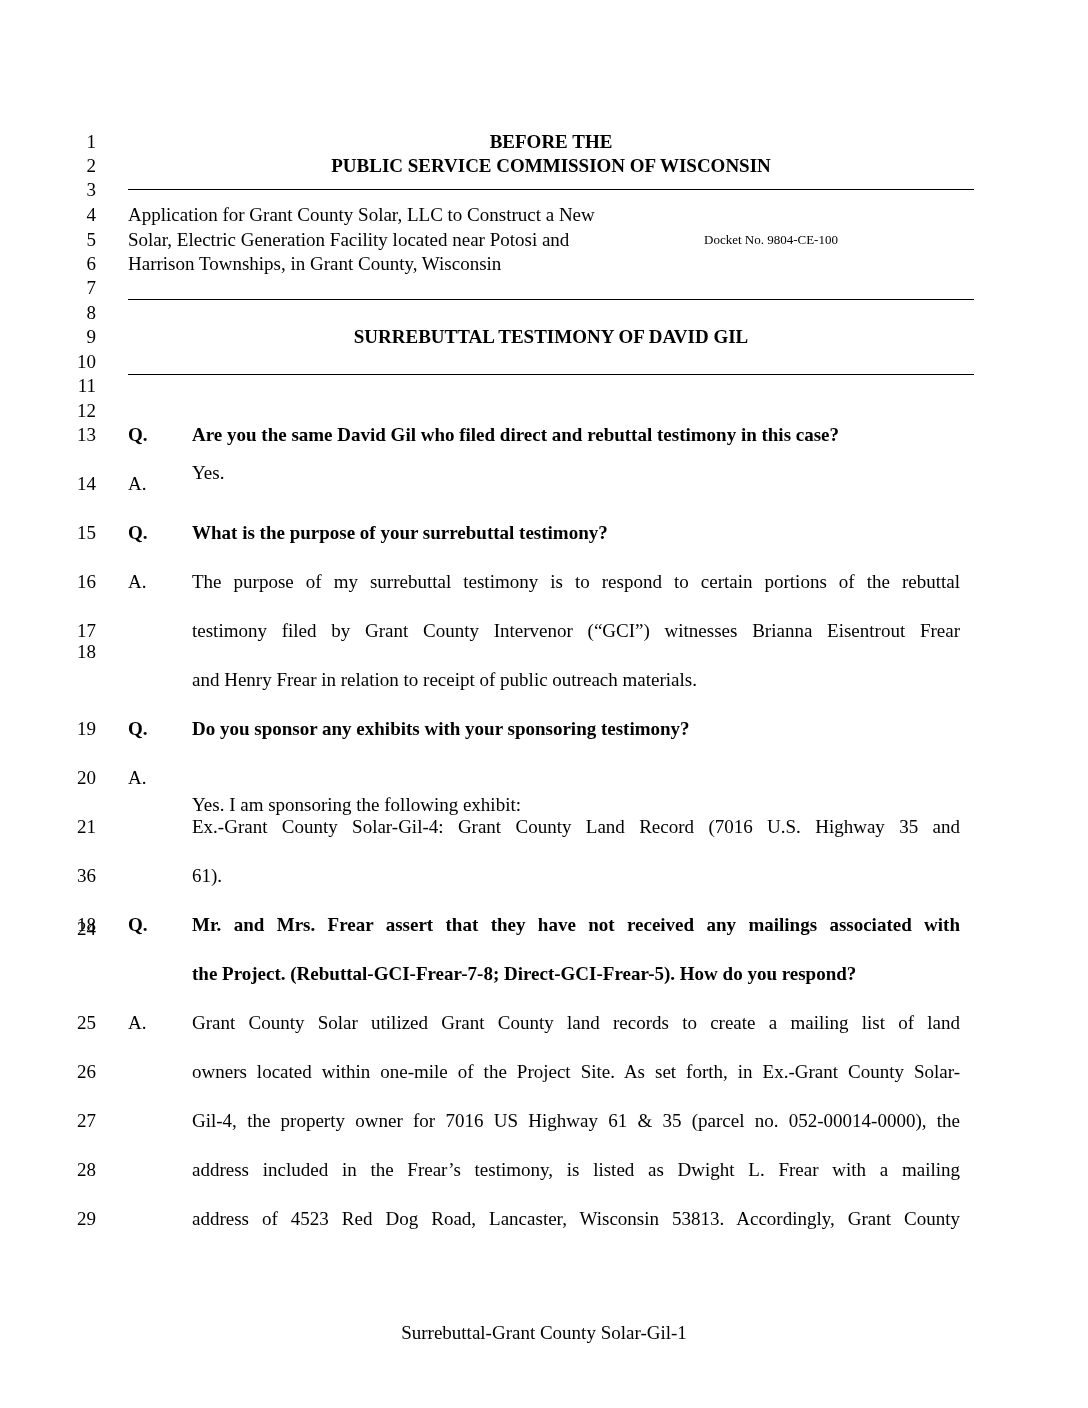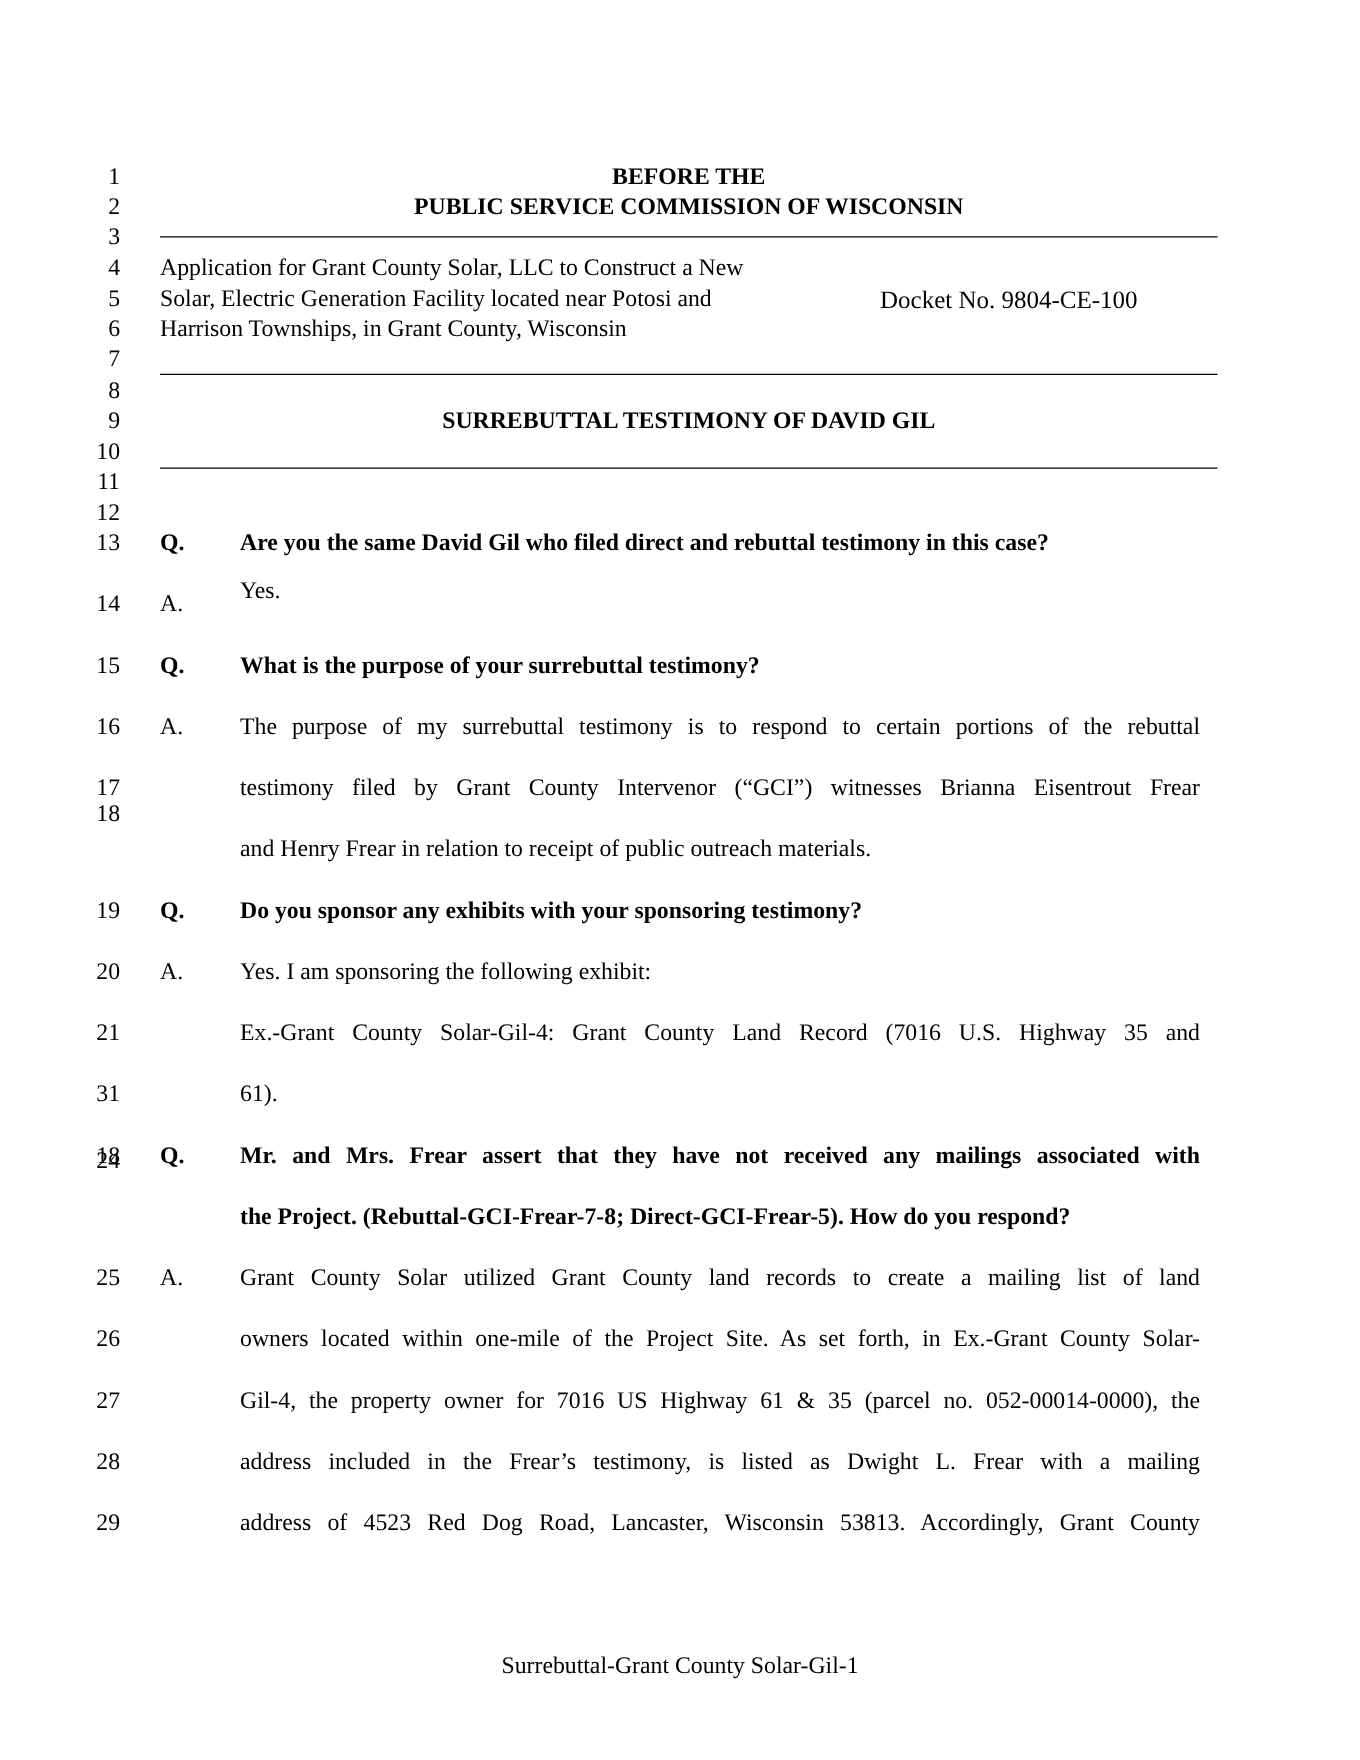--- a/index.html
+++ b/index.html
@@ -2,21 +2,21 @@
 <html><head>
 <meta charset="utf-8">
 <style>
   html, body { margin: 0; padding: 0; background: #ffffff; }
   body { width: 1088px; height: 1408px; position: relative; overflow: hidden;
          font-family: "Liberation Serif", "DejaVu Serif", serif; color: #000; }
   .ln { position: absolute; left: 60px; width: 36px; text-align: right; font-size: 19px; line-height: 22px; }
   .hdr { position: absolute; left: 128px; width: 846px; text-align: center; font-weight: bold; font-size: 19px; line-height: 22px; }
   .rule { position: absolute; left: 128px; width: 846px; height: 0; border-top: 1.5px solid #000; }
   .cap { position: absolute; left: 128px; font-size: 19px; line-height: 22px; white-space: nowrap; }
-  .docket { position: absolute; left: 704px; font-size: 20px; line-height: 22px; white-space: nowrap; }
+  .docket { position: absolute; left: 704px; font-size: 13px; line-height: 22px; white-space: nowrap; }
   .qa { position: absolute; left: 128px; width: 40px; font-size: 19px; line-height: 22px; }
   .qa.q { font-weight: bold; }
   .txt { position: absolute; left: 192px; width: 768px; font-size: 19px; line-height: 22px; white-space: nowrap; }
   .txt.just { text-align: justify; text-align-last: justify; white-space: normal; }
   .txt.q { font-weight: bold; }
   .footer { position: absolute; top: 1322px; left: 0; width: 1088px; text-align: center; font-size: 19px; }
 </style>
 </head>
 <body>
 
@@ -34,21 +34,21 @@
 <div class="ln" style="top:400px">12</div>
 <div class="ln" style="top:424px">13</div>
 <div class="ln" style="top:473px">14</div>
 <div class="ln" style="top:522px">15</div>
 <div class="ln" style="top:571px">16</div>
 <div class="ln" style="top:620px">17</div>
 <div class="ln" style="top:641px">18</div>
 <div class="ln" style="top:718px">19</div>
 <div class="ln" style="top:767px">20</div>
 <div class="ln" style="top:816px">21</div>
-<div class="ln" style="top:865px">31</div>
+<div class="ln" style="top:865px">36</div>
 <div class="ln" style="top:914px">18</div>
 <div class="ln" style="top:918px">24</div>
 <div class="ln" style="top:1012px">25</div>
 <div class="ln" style="top:1061px">26</div>
 <div class="ln" style="top:1110px">27</div>
 <div class="ln" style="top:1159px">28</div>
 <div class="ln" style="top:1208px">29</div>
 
 <div class="hdr" style="top:131px">BEFORE THE</div>
 <div class="hdr" style="top:155px">PUBLIC SERVICE COMMISSION OF WISCONSIN</div>
@@ -74,21 +74,21 @@
 
 <div class="qa" style="top:571px">A.</div>
 <div class="txt just" style="top:571px">The purpose of my surrebuttal testimony is to respond to certain portions of the rebuttal</div>
 <div class="txt just" style="top:620px">testimony filed by Grant County Intervenor (“GCI”) witnesses Brianna Eisentrout Frear</div>
 <div class="txt" style="top:669px">and Henry Frear in relation to receipt of public outreach materials.</div>
 
 <div class="qa q" style="top:718px">Q.</div>
 <div class="txt q" style="top:718px">Do you sponsor any exhibits with your sponsoring testimony?</div>
 
 <div class="qa" style="top:767px">A.</div>
-<div class="txt" style="top:767px">Yes. I am sponsoring the following exhibit:</div>
+<div class="txt" style="top:794px">Yes. I am sponsoring the following exhibit:</div>
 <div class="txt just" style="top:816px">Ex.-Grant County Solar-Gil-4:  Grant County Land Record (7016 U.S. Highway 35 and</div>
 <div class="txt" style="top:865px">61).</div>
 
 <div class="qa q" style="top:914px">Q.</div>
 <div class="txt q just" style="top:914px">Mr. and Mrs. Frear assert that they have not received any mailings associated with</div>
 <div class="txt q" style="top:963px">the Project.  (Rebuttal-GCI-Frear-7-8; Direct-GCI-Frear-5).  How do you respond?</div>
 
 <div class="qa" style="top:1012px">A.</div>
 <div class="txt just" style="top:1012px">Grant County Solar utilized Grant County land records to create a mailing list of land</div>
 <div class="txt just" style="top:1061px">owners located within one-mile of the Project Site.  As set forth, in Ex.-Grant County Solar-</div>

